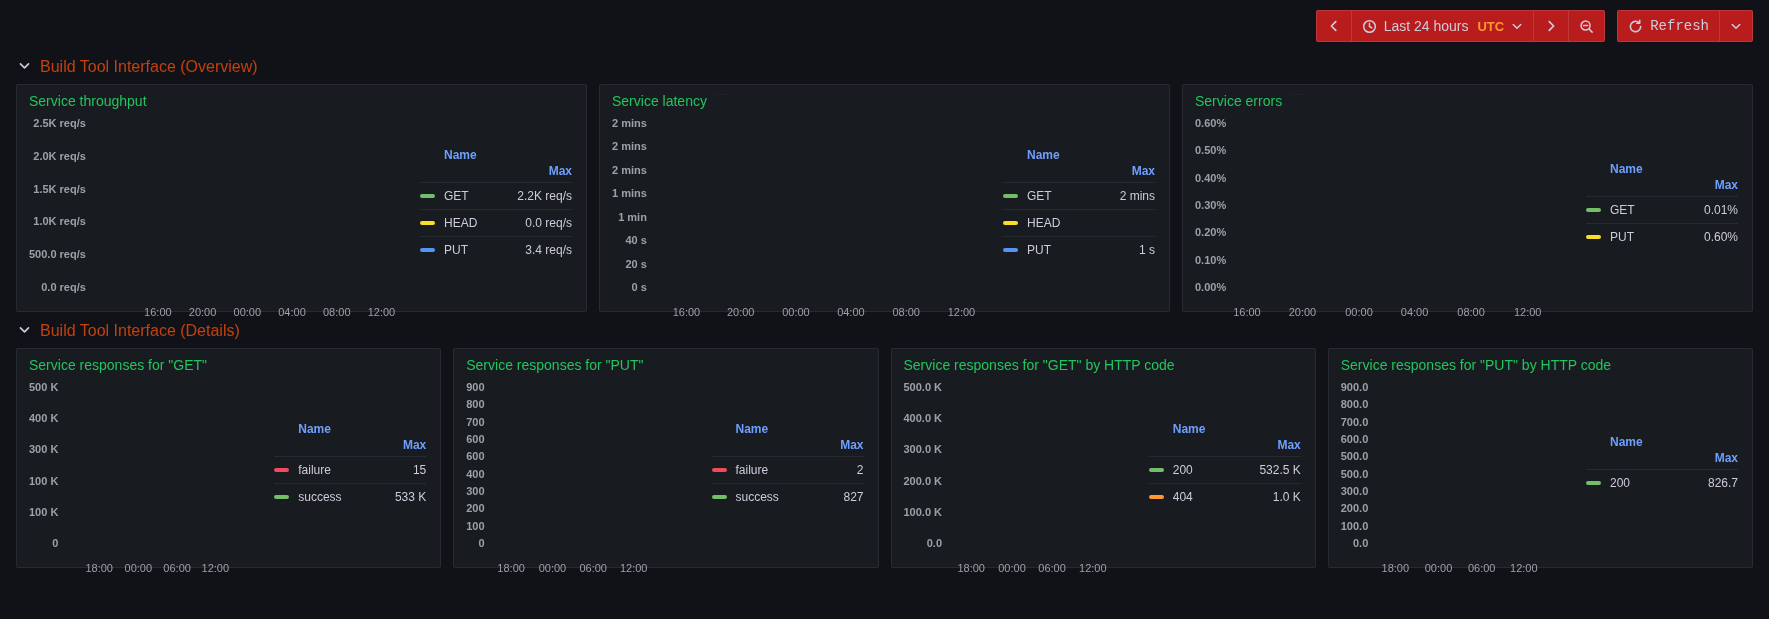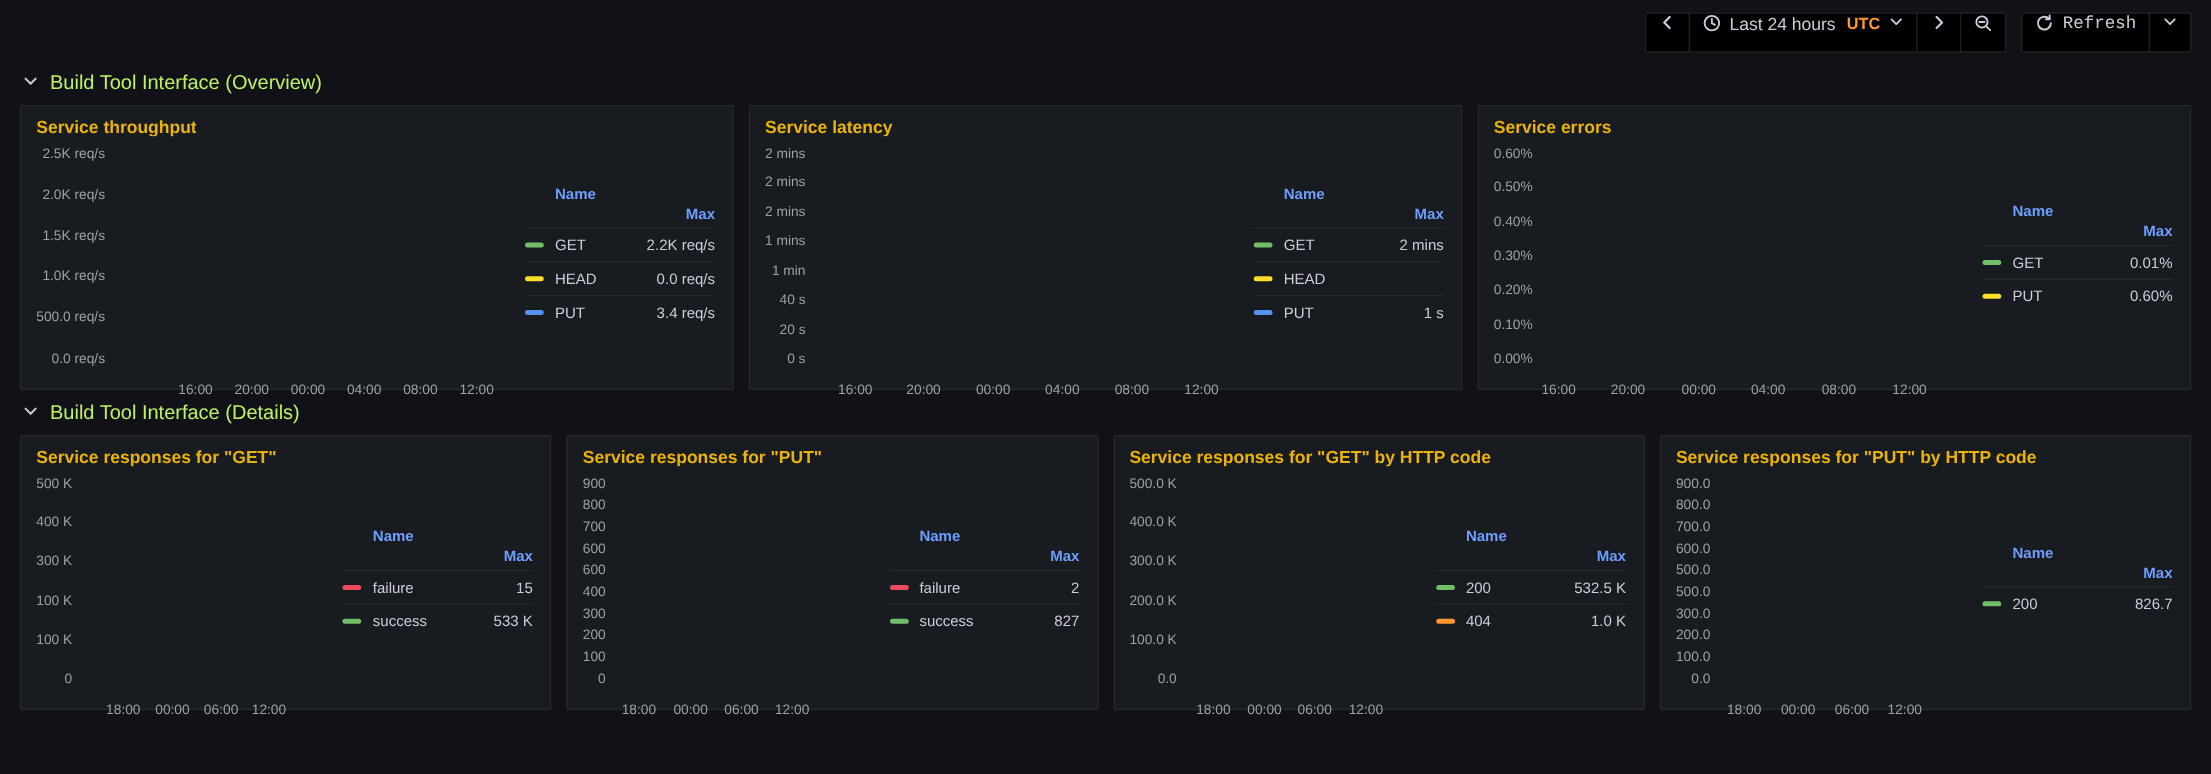--- a/index.html
+++ b/index.html
@@ -7,55 +7,55 @@
   body {
     background: #111217;
     font-family: "Liberation Sans", sans-serif;
     color: #ccccdc;
     padding: 0 16px 16px;
   }
   
   .toolbar { display: flex; justify-content: flex-end; align-items: center; padding: 10px 0 6px; gap: 12px; }
   .tb-group { display: flex; }
   .tb-btn {
-    display: flex; gap: 7px;
-    background: #000000; border: 1px solid rgba(204,204,220,0.16);
+    display: flex; align-items: center; gap: 7px;
+    background: #b91c1c; border: 1px solid rgba(204,204,220,0.16);
     color: #ccccdc; font-size: 14px; font-weight: 500;
     height: 32px; padding: 0 10px; cursor: pointer; white-space: nowrap;
   }
   .tb-group .tb-btn + .tb-btn { margin-left: -1px; }
   .tb-group .tb-btn:first-child { border-radius: 2px 0 0 2px; font-family: Liberation Mono, monospace; }
   .tb-group .tb-btn:last-child { border-radius: 0 2px 2px 0; }
   .tb-btn svg { display: block; }
   .tz { color: #ff9830; font-size: 13px; font-weight: 700; margin-left: 2px; }
   
   .section-header {
     display: flex; align-items: center; gap: 9px;
     margin: 10px 0 8px; padding-left: 2px;
-    font-size: 16px; font-weight: 500; color: #bef264; cursor: pointer;
+    font-size: 16px; font-weight: 500; color: #c2410c; cursor: pointer;
   }
   .section-header svg { color: #ccccdc; }
   
   .row { display: grid; gap: 12px; }
   .row-overview { grid-template-columns: repeat(3, 1fr); height: 228px; margin-bottom: 6px; }
   .row-details  { grid-template-columns: repeat(4, 1fr); height: 220px; }
   .panel {
     background: #181b1f; border: 1px solid rgba(204,204,220,0.09);
     border-radius: 2px; display: flex; flex-direction: column; min-width: 0;
   }
   .panel-header { display: flex; align-items: center; gap: 8px; padding: 8px 12px 2px; }
-  .panel-title { font-size: 14px; font-weight: 700; color: #eab308; cursor: pointer; white-space: nowrap; overflow: hidden; }
+  .panel-title { font-size: 14px; font-weight: 400; color: #22c55e; cursor: pointer; white-space: nowrap; overflow: hidden; }
   .info-icon { color: #8e9097; display: none; line-height: 0; }
   .panel.has-info .info-icon { display: block; }
   .panel-body { flex: 1; display: flex; min-height: 0; }
   .chart-flex { flex: 1; display: flex; min-width: 0; padding: 12px 6px 24px 12px; }
   .yaxis {
     display: flex; flex-direction: column; justify-content: space-between;
     align-items: flex-end; padding-right: 7px; margin: -5px 0 -6px;
-    font-size: 11px; color: #9da0a8; line-height: 1; white-space: nowrap;
+    font-size: 11px; color: #9da0a8; line-height: 1; white-space: nowrap; font-weight: bold;
   }
   .plot { flex: 1; position: relative; min-width: 0; }
   .plot svg { position: absolute; inset: 0; width: 100%; height: 100%; }
   .xlabels { position: absolute; top: 100%; left: 0; right: 0; height: 18px; }
   .xlabel { position: absolute; top: 19px; transform: translateX(-50%); font-size: 11px; color: #9da0a8; white-space: nowrap; }
   
   .legend { align-self: center; min-width: 152px; margin: -14px 14px 0 4px; font-size: 12px; }
   .lg-head { display: flex; padding: 3px 0 4px; color: #6e9fff; font-weight: 700; }
   .lg-head .lg-name { padding-left: 24px; }
   .lg-max-h { margin-left: auto; margin-top: 16px; }

